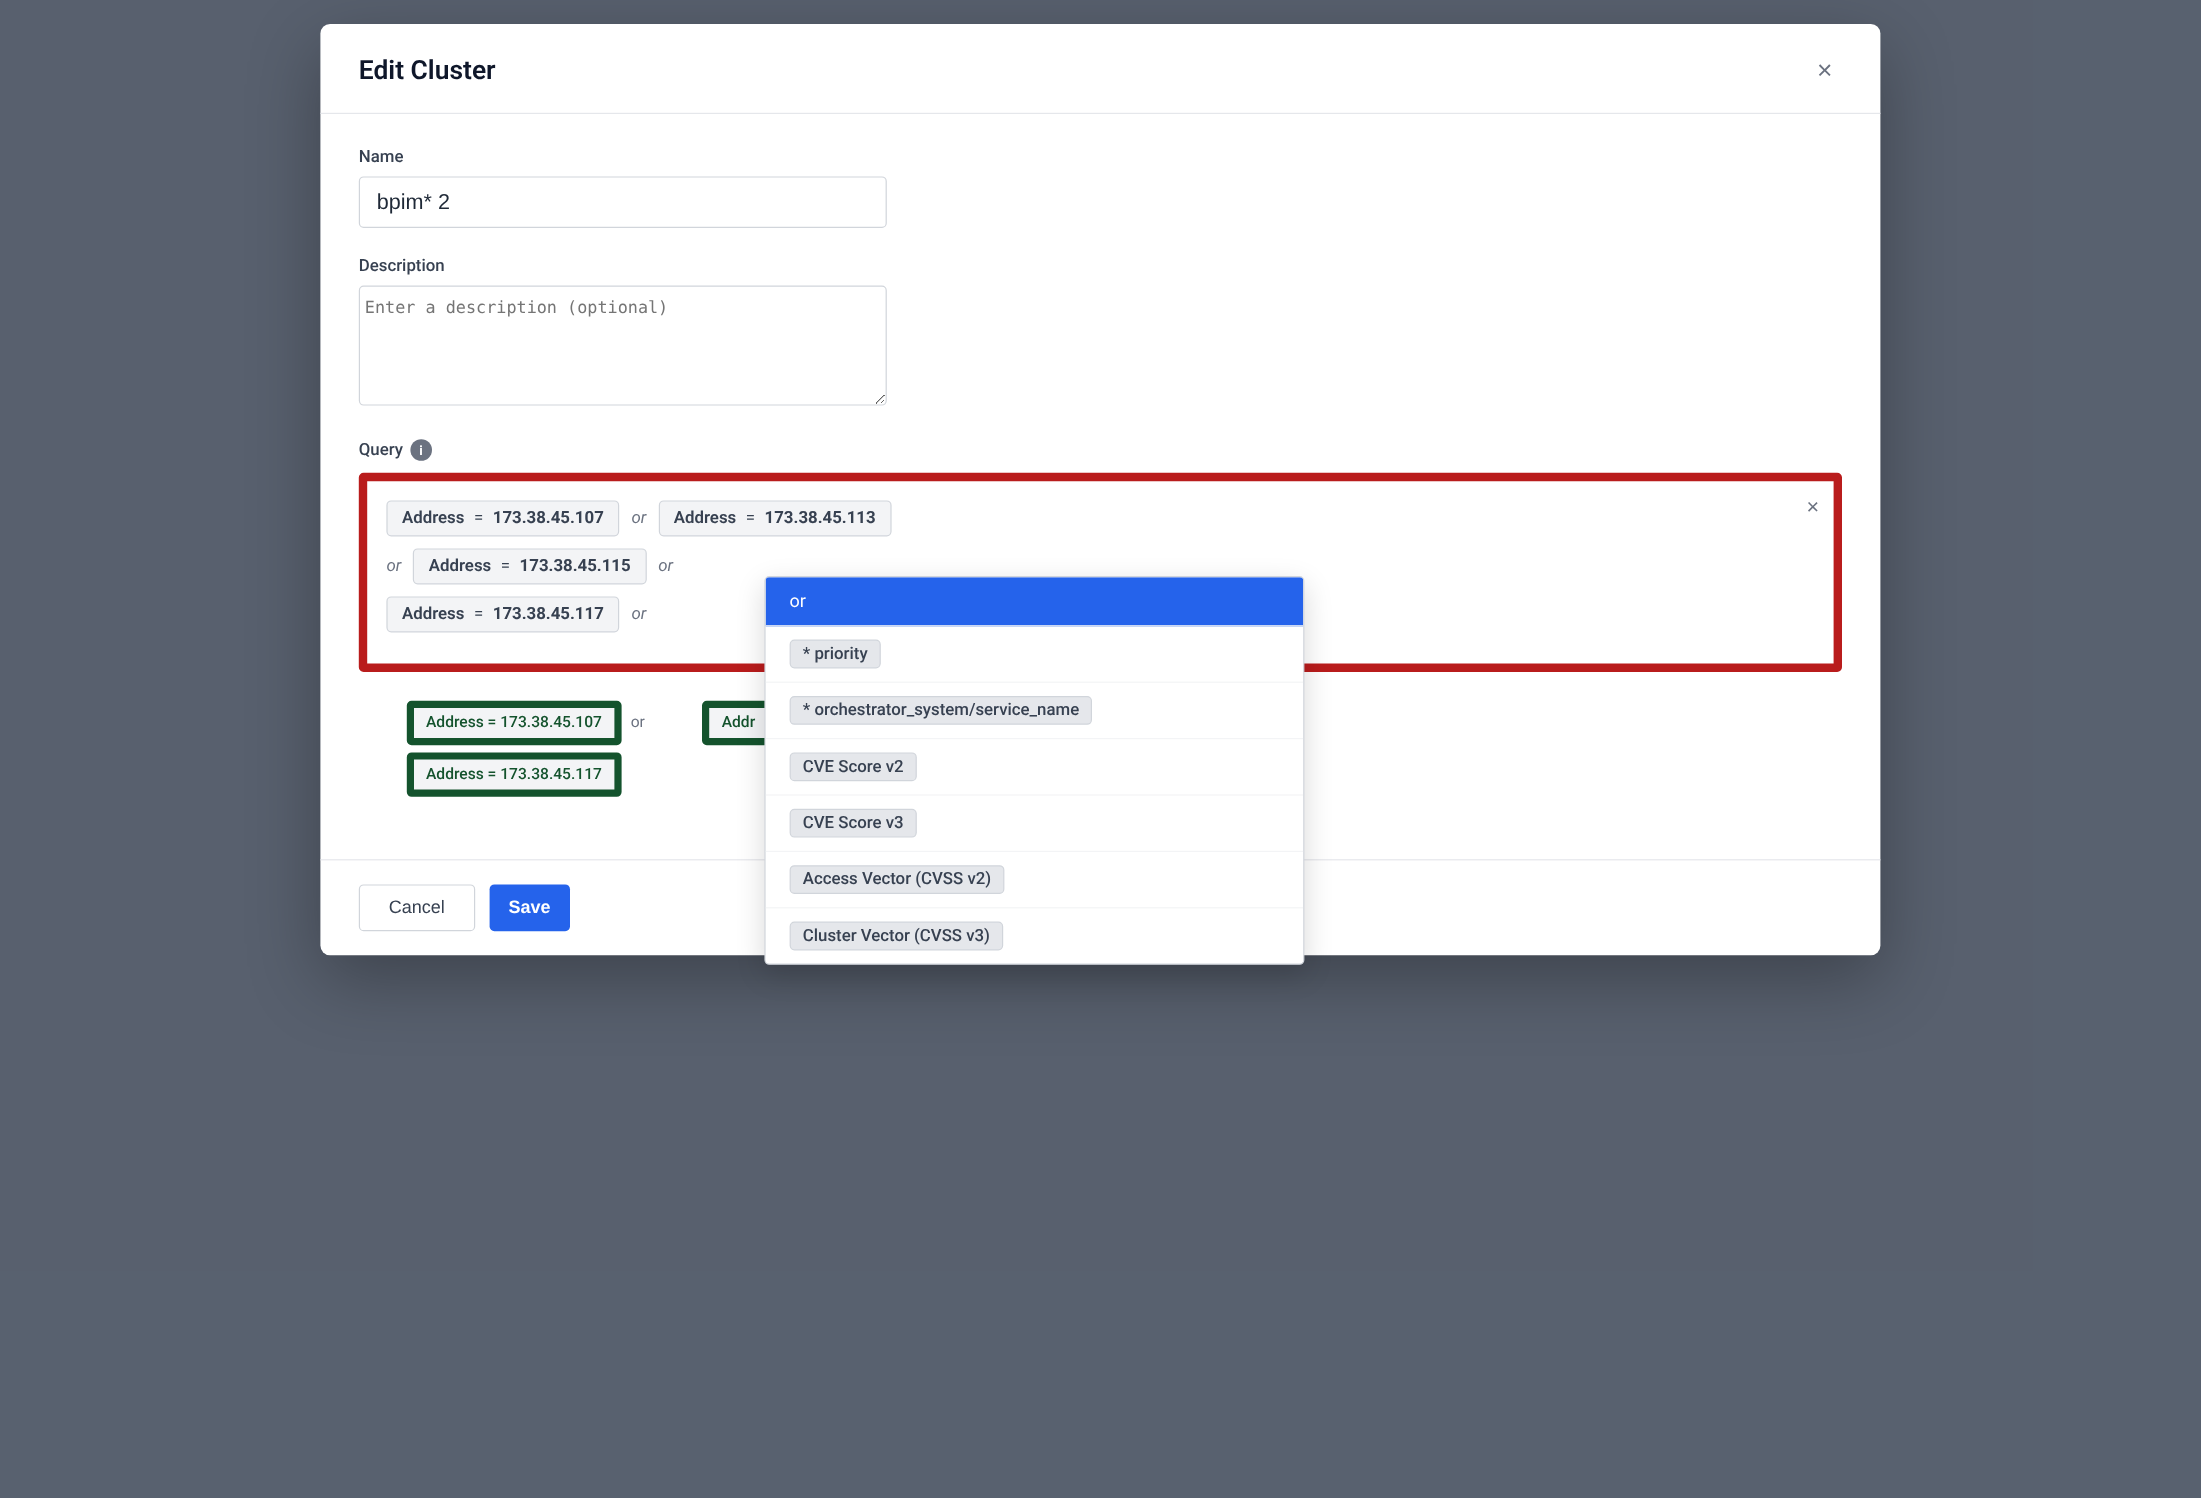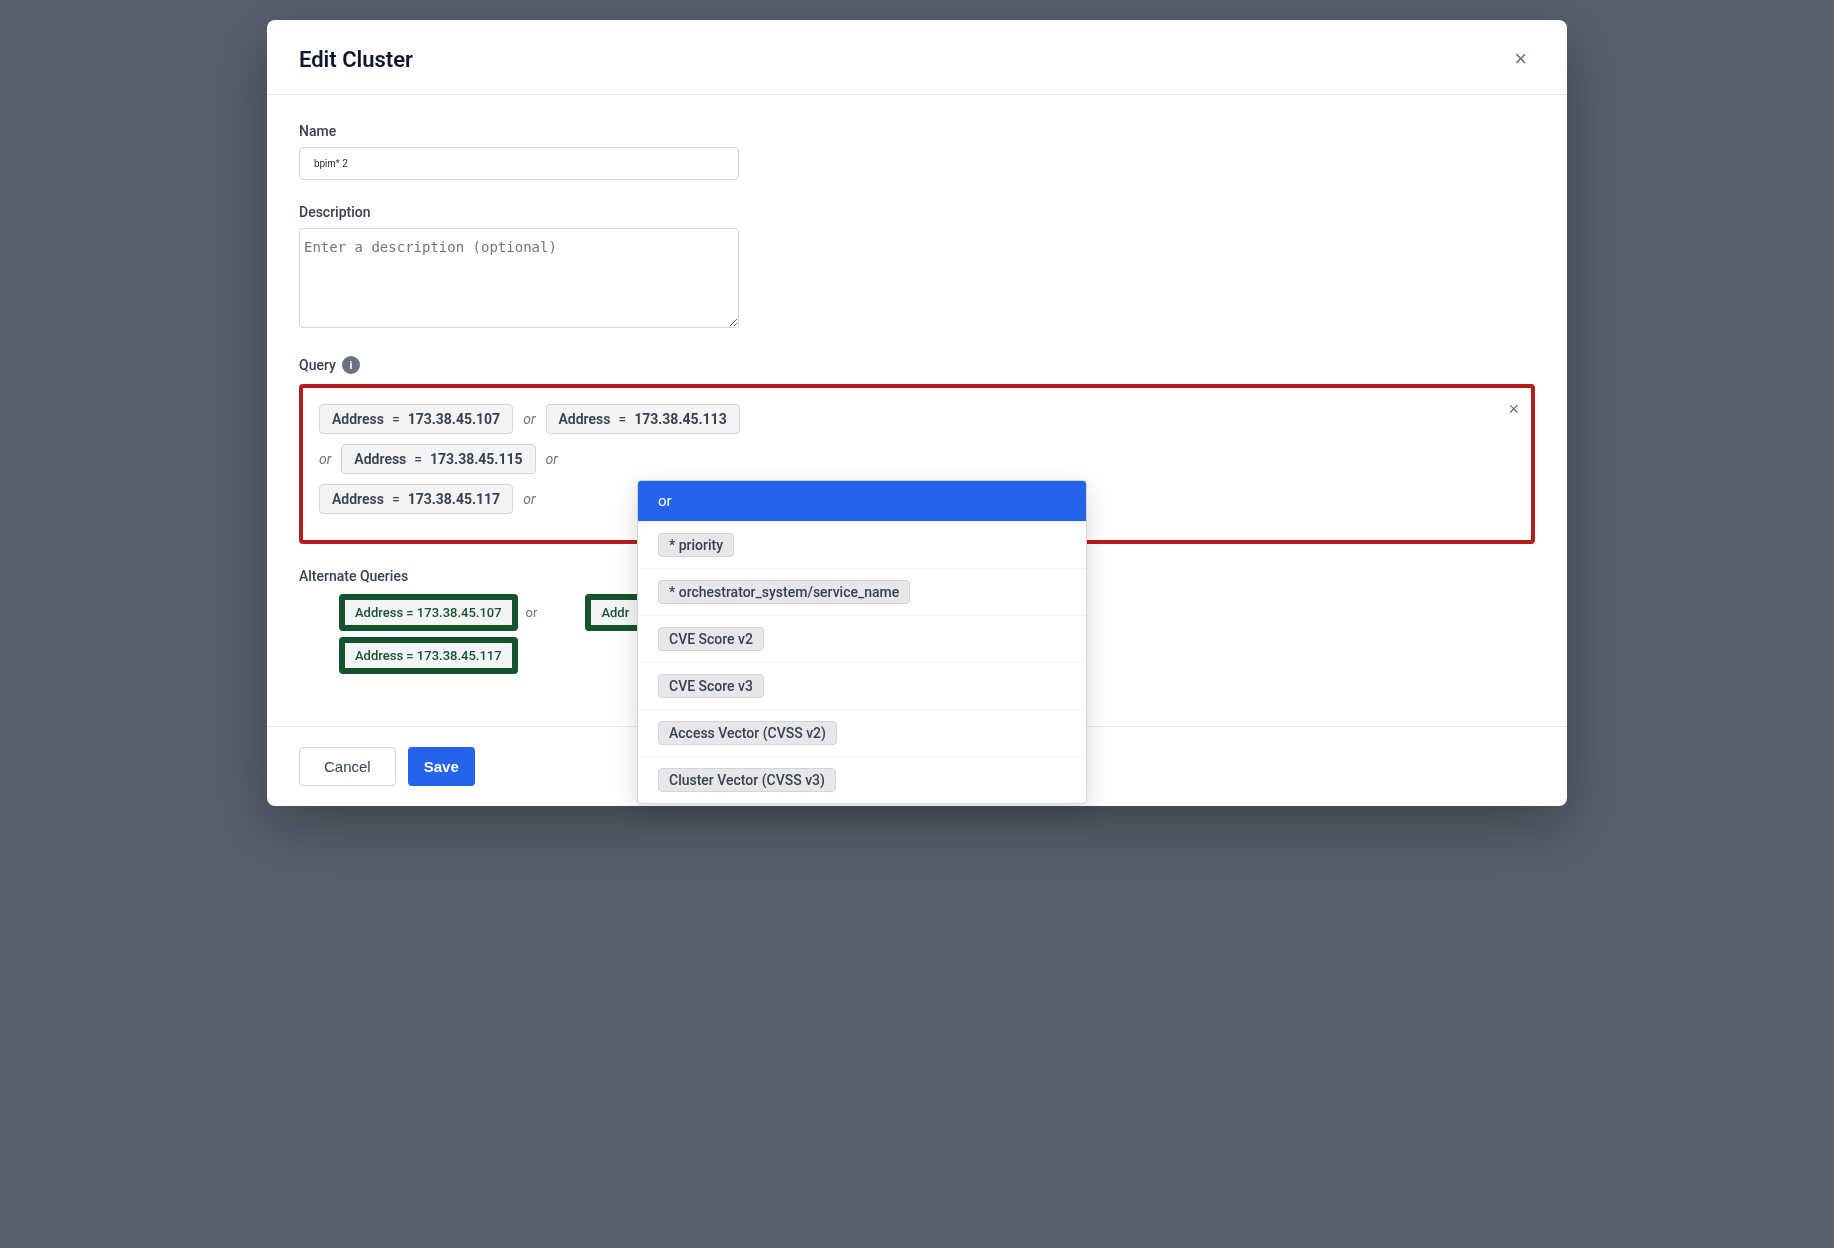--- a/index.html
+++ b/index.html
@@ -67,21 +67,21 @@
       color: #374151;
       margin-bottom: 8px;
       display: block;
     }
 
     .text-input {
       width: 440px;
       border: 1px solid #d1d5db;
       border-radius: 4px;
       padding: 10px 14px;
-      font-size: 10px;
+      font-size: 18px;
       color: #1f2937;
       outline: none;
     }
 
     .textarea-input {
       width: 440px;
       height: 100px;
       border: 1px solid #d1d5db;
       border-radius: 4px;
       padding: 10px 4px;
@@ -120,21 +120,21 @@
       color: white;
       font-size: 11px;
       display: flex;
       align-items: center;
       justify-content: center;
       font-weight: 700;
       cursor: pointer;
     }
 
     .query-box {
-      border: 4px solid #b91c1c;
+      border: 7px solid #b91c1c;
       border-radius: 4px;
       padding: 16px;
       position: relative;
       background: #fff;
     }
 
     .query-row {
       display: flex;
       align-items: center;
       gap: 10px;
@@ -363,21 +363,20 @@
               <span class="value">173.38.45.117</span>
             </div>
             <span class="or-text">or</span>
           </div>
 
           <button class="query-close">×</button>
         </div>
       </div>
 
       <div class="alt-queries-section">
-        <div class="alt-queries-label">Alternate Queries</div>
 
         <div class="alt-query-row">
           <div class="alt-chip">Address = 173.38.45.107</div>
           <span class="alt-or">or</span>
           <div class="alt-chip">Addr</div>
           <div class="alt-chip">...45.115</div>
           <span class="alt-or">or</span>
         </div>
         <div class="alt-query-row">
           <div class="alt-chip">Address = 173.38.45.117</div>

